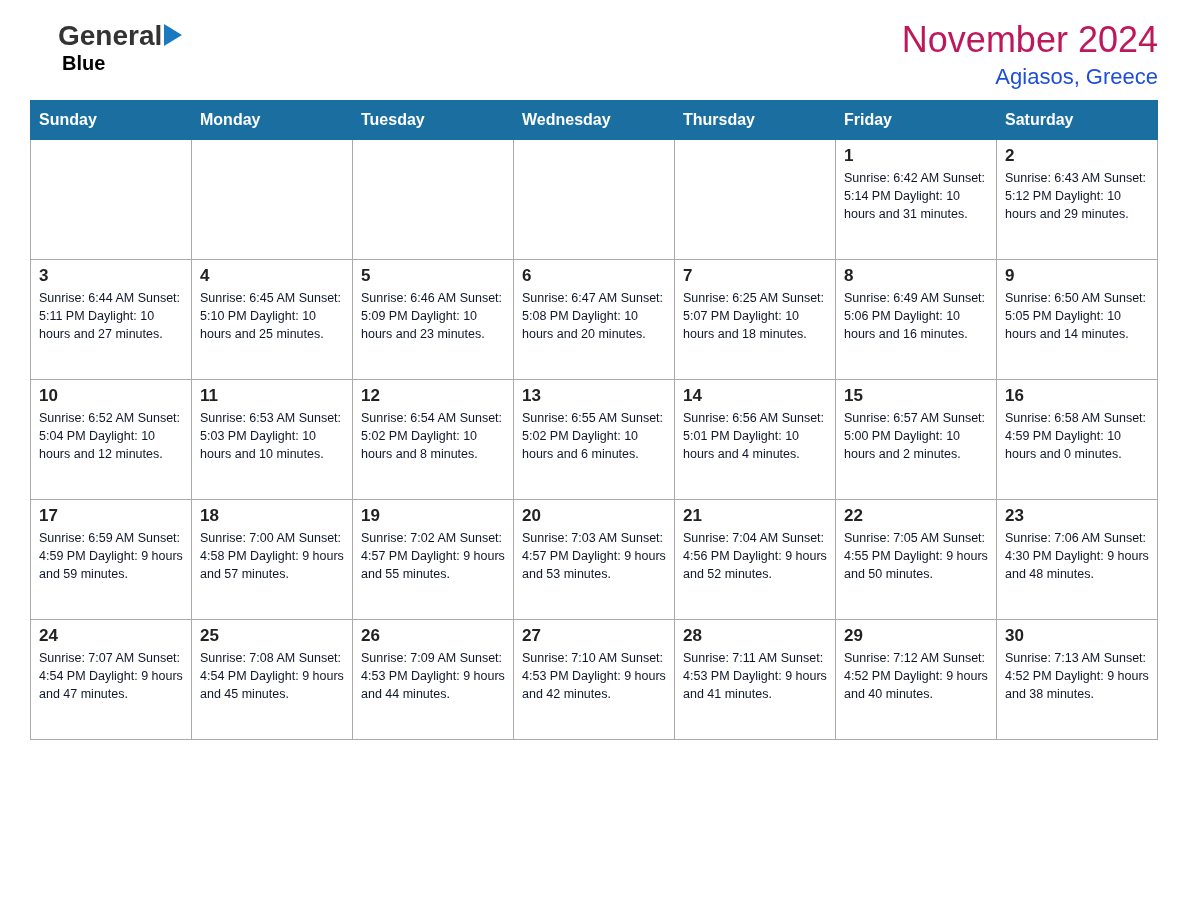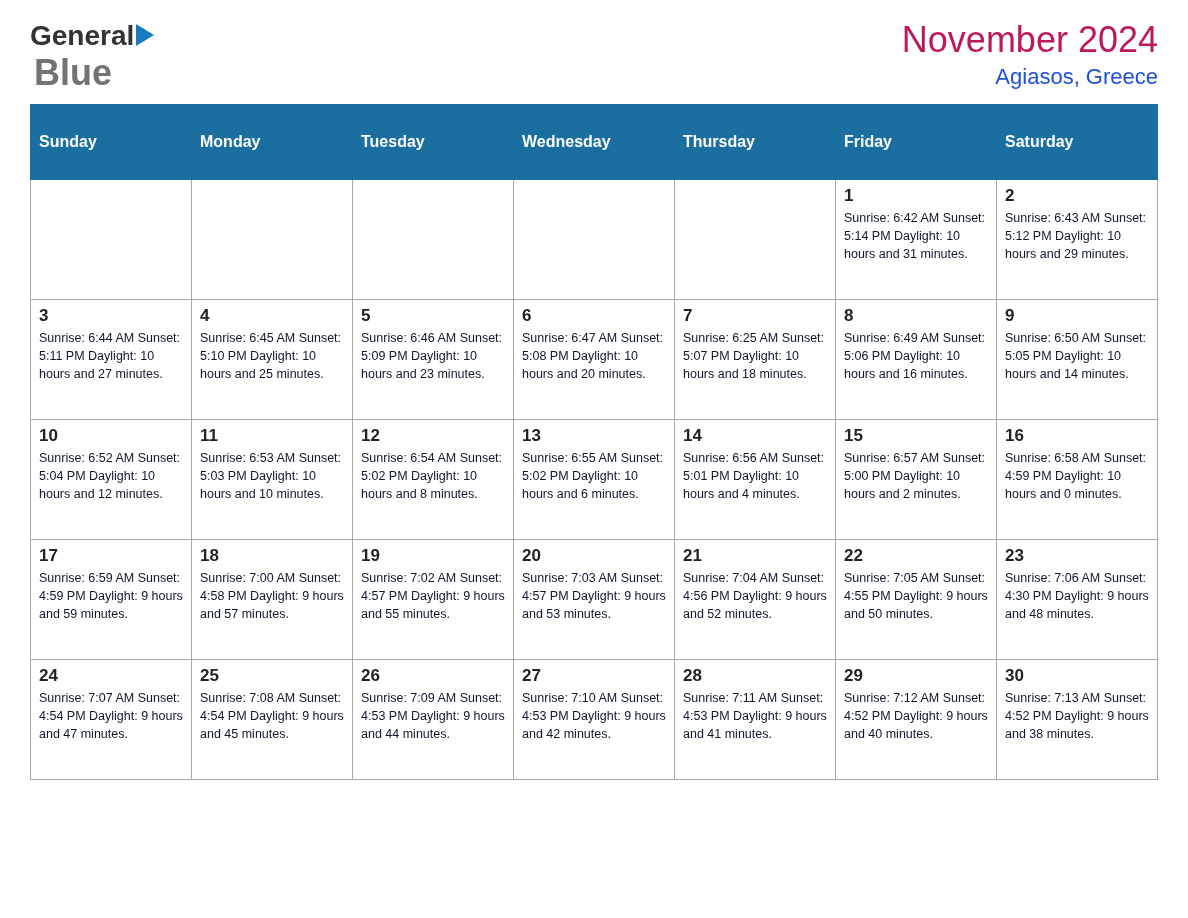--- a/index.html
+++ b/index.html
@@ -8,20 +8,21 @@
       background: #fff;
       padding: 20px 30px;
       width: 1188px;
       min-height: 918px;
     }
     .header {
       display: flex;
       justify-content: space-between;
       align-items: flex-start;
       margin-bottom: 10px;
+      margin-left: 28px;
     }
     .logo {
       display: flex;
       flex-direction: column;
       align-items: flex-start;
     }
     .title-section {
       text-align: right;
     }
     .month-title {
@@ -36,21 +37,21 @@
       margin-top: 4px;
     }
     .calendar-table {
       width: 100%;
       border-collapse: collapse;
       margin-top: 10px;
     }
     .calendar-table th {
       background-color: #1a6fa0;
       color: #fff;
-      padding: 28px 8px;
+      padding: 10px 8px;
       font-size: 16px;
       font-weight: bold;
       text-align: left;
       border: 1px solid #1a6fa0;
     }
     .calendar-table td {
       border: 1px solid #aaa;
       vertical-align: top;
       padding: 6px 8px;
       width: 14.28%;
@@ -78,23 +79,23 @@
     .logo-row {
       display: flex;
       align-items: center;
     }
     .logo-general {
       font-size: 28px;
       font-weight: bold;
       color: #333;
     }
     .logo-second-line {
-      font-size: 36px;
+      font-size: 20px;
       font-weight: bold;
-      color: #737373;
+      color: #000000;
       margin-left: 4px;
     }
   </style>
 </head>
 <body>
 
 <div class="header">
   <div class="logo">
     <div class="logo-row">
       <span class="logo-general">General</span>

